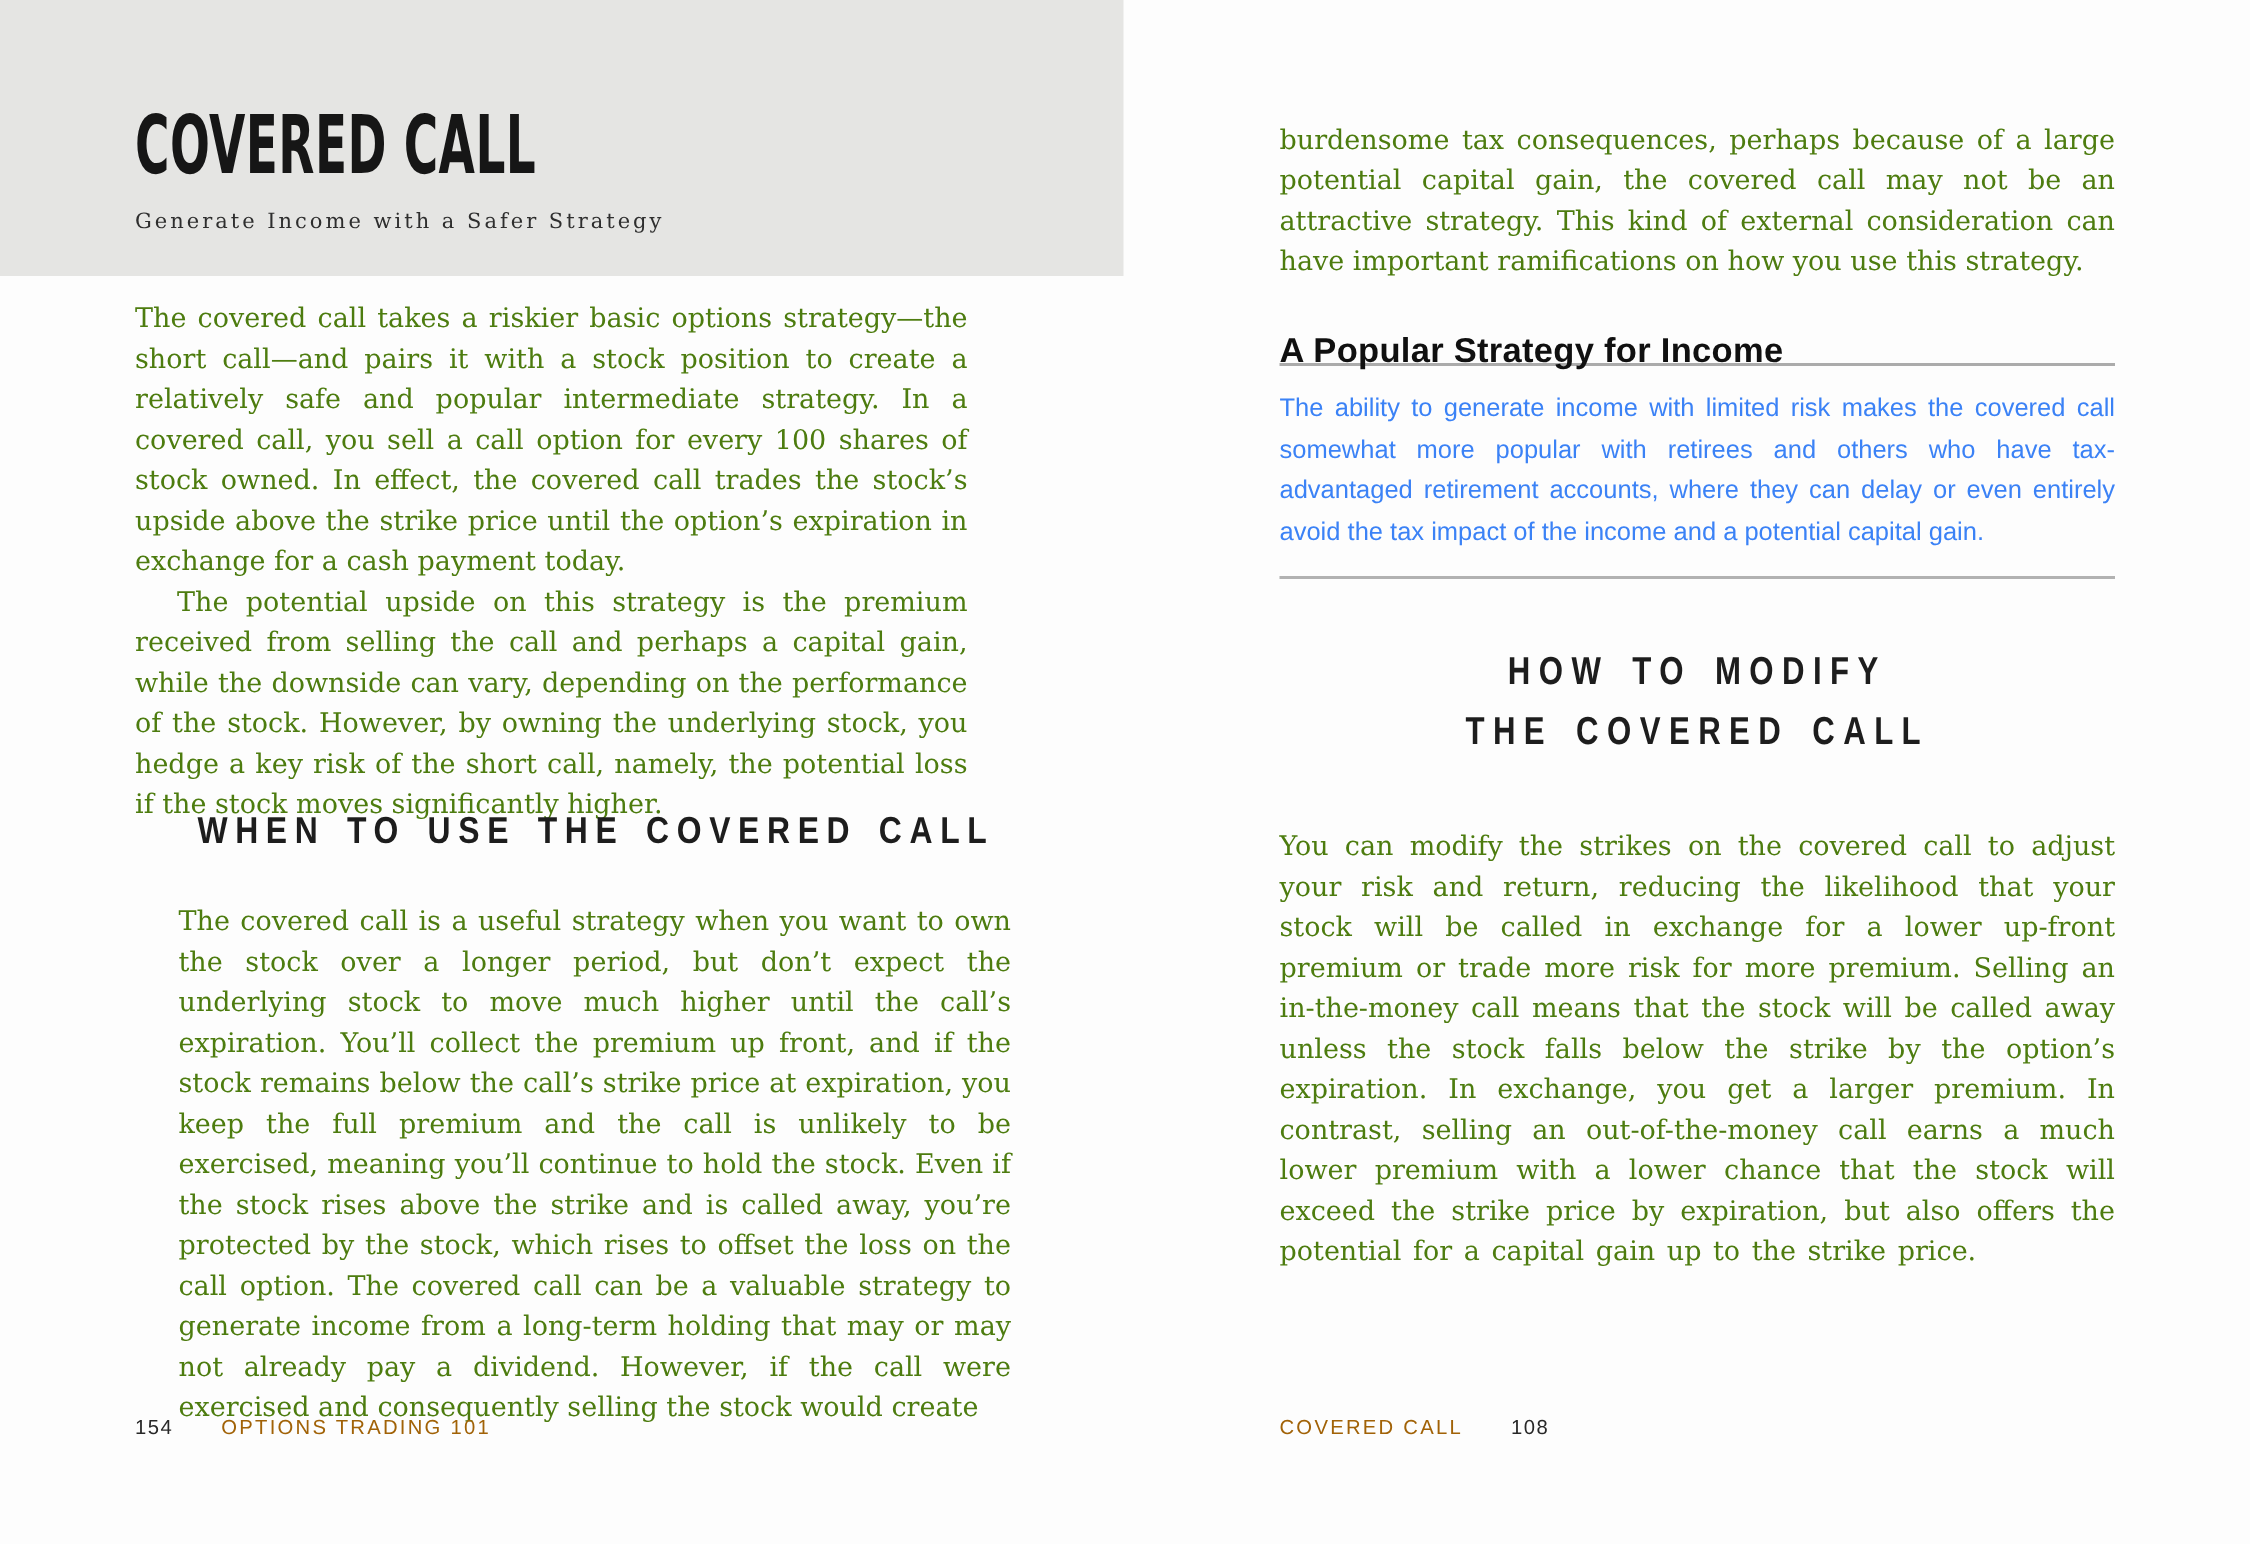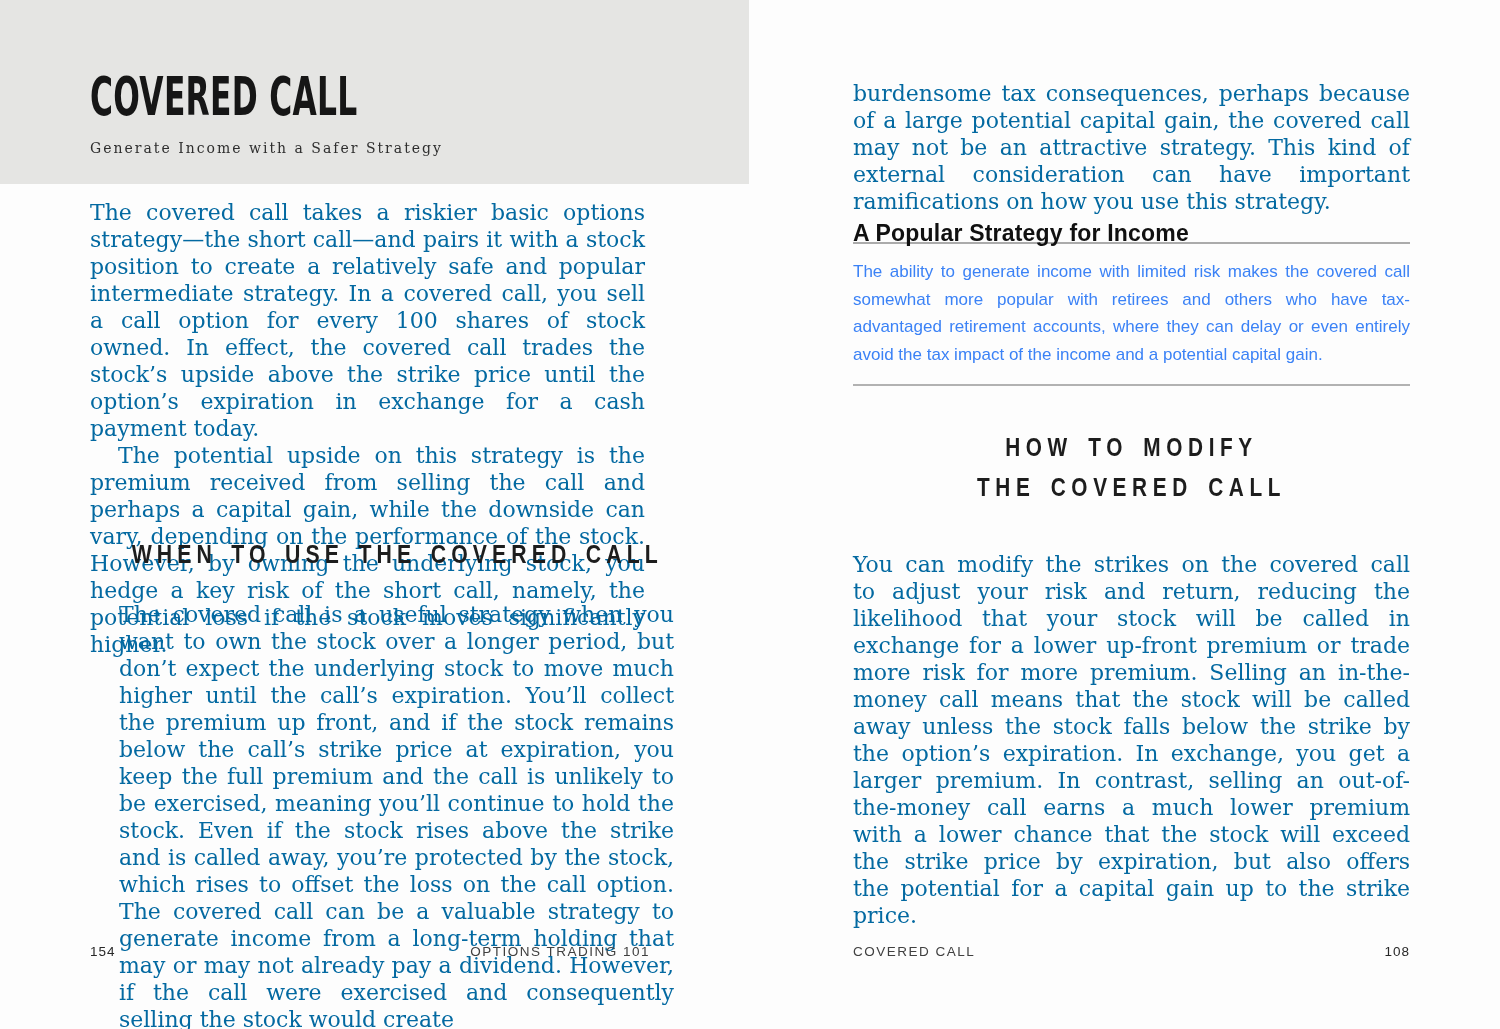--- a/index.html
+++ b/index.html
@@ -22,21 +22,21 @@
     transform: scaleX(0.58); transform-origin: left top;
     white-space: nowrap; letter-spacing: 0.5px;
   }
   .chapter-subtitle {
     position: absolute; left: 90px; top: 140px;
     font-family: "DejaVu Serif", serif;
     font-size: 14px; letter-spacing: 2px; color: #2e2e2e; white-space: nowrap;
   }
   .body-serif {
     font-family: "DejaVu Serif", serif;
-    font-size: 22px; line-height: 27px; color: #0369a1;
+    font-size: 18px; line-height: 27px; color: #4d7c0f;
     text-align: justify;
   }
   .left-col { position: absolute; left: 90px; width: 555px; }
   .left-body1 { top: 199px; }
   .indent { text-indent: 28px; }
   .sec-heading {
     position: absolute;
     font-family: "Liberation Sans", sans-serif; font-weight: bold;
     color: #1d1d1d; text-align: center; white-space: nowrap;
   }
@@ -69,28 +69,29 @@
   }
   .sec-heading-right {
     left: 853px; width: 557px; top: 427px;
     font-size: 26px; line-height: 40px; letter-spacing: 7px; word-spacing: 5px;
     transform: scaleX(0.8); transform-origin: center top;
   }
   .right-p2 { top: 551px; word-spacing: 2px; }
   
   .footer {
     position: absolute; top: 944px;
-    display: flex; justify-content: space-between; align-items: baseline;
+    display: flex; justify-content: flex-start; align-items: baseline;
     font-family: "Liberation Sans", sans-serif; font-size: 13.5px;
     letter-spacing: 1.5px;
+    gap: 32px;
   }
   .footer-left { left: 90px; width: 560px; }
   .footer-right { left: 853px; width: 557px; }
   .page-number { color: #282828; letter-spacing: 1px; }
-  .running-title { color: #404040; }
+  .running-title { color: #a16207; }
 </style>
 </head>
 <body>
 
 <div class="spread">
 
   <div class="gray-band"></div>
 
   <h1 class="chapter-title">COVERED CALL</h1>
 

